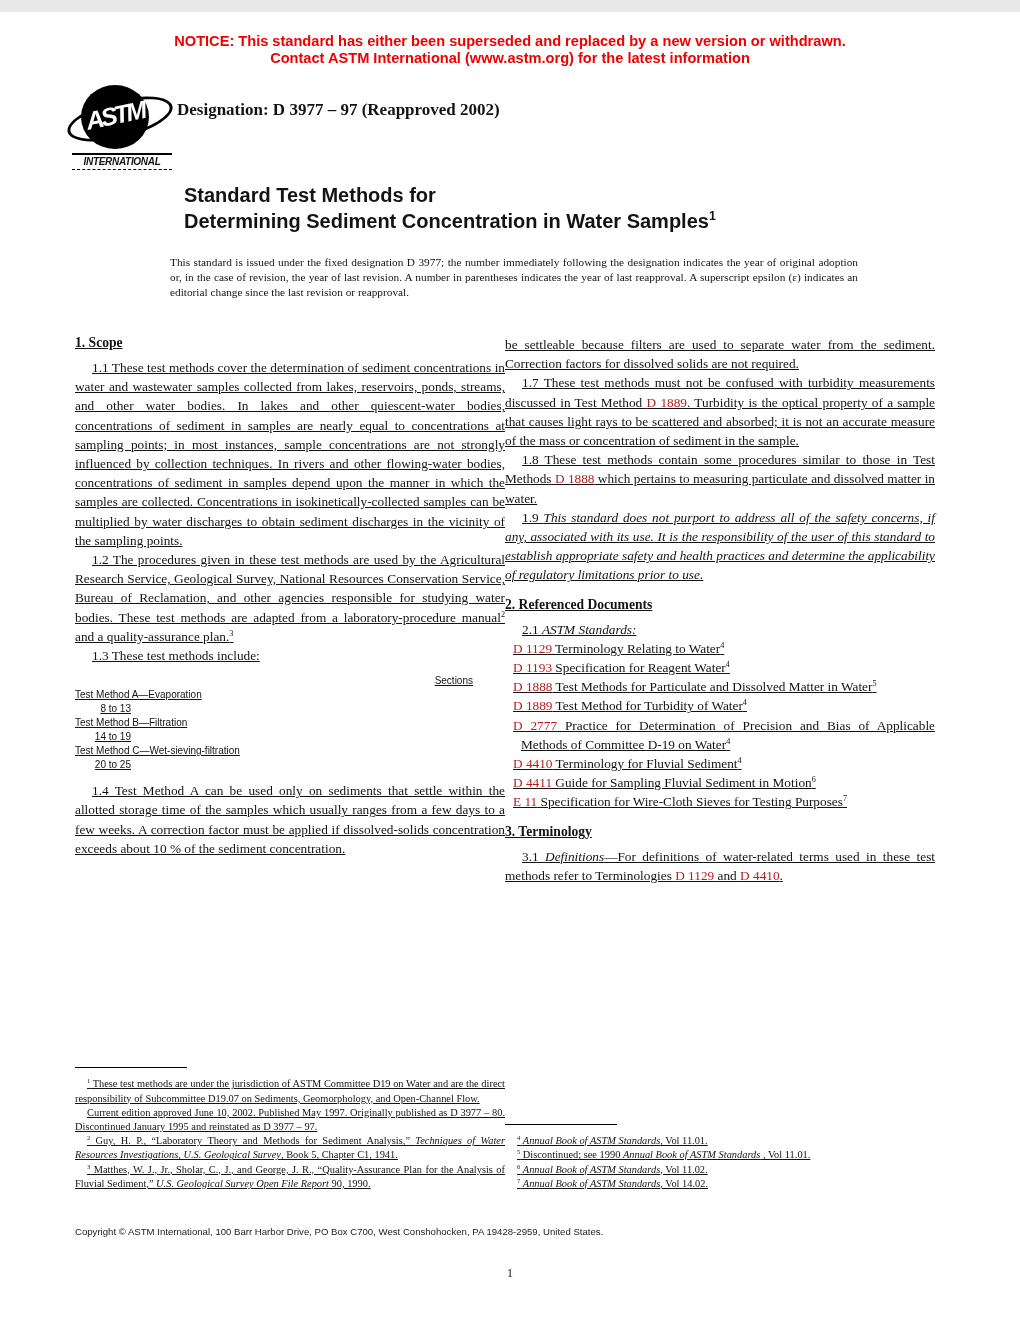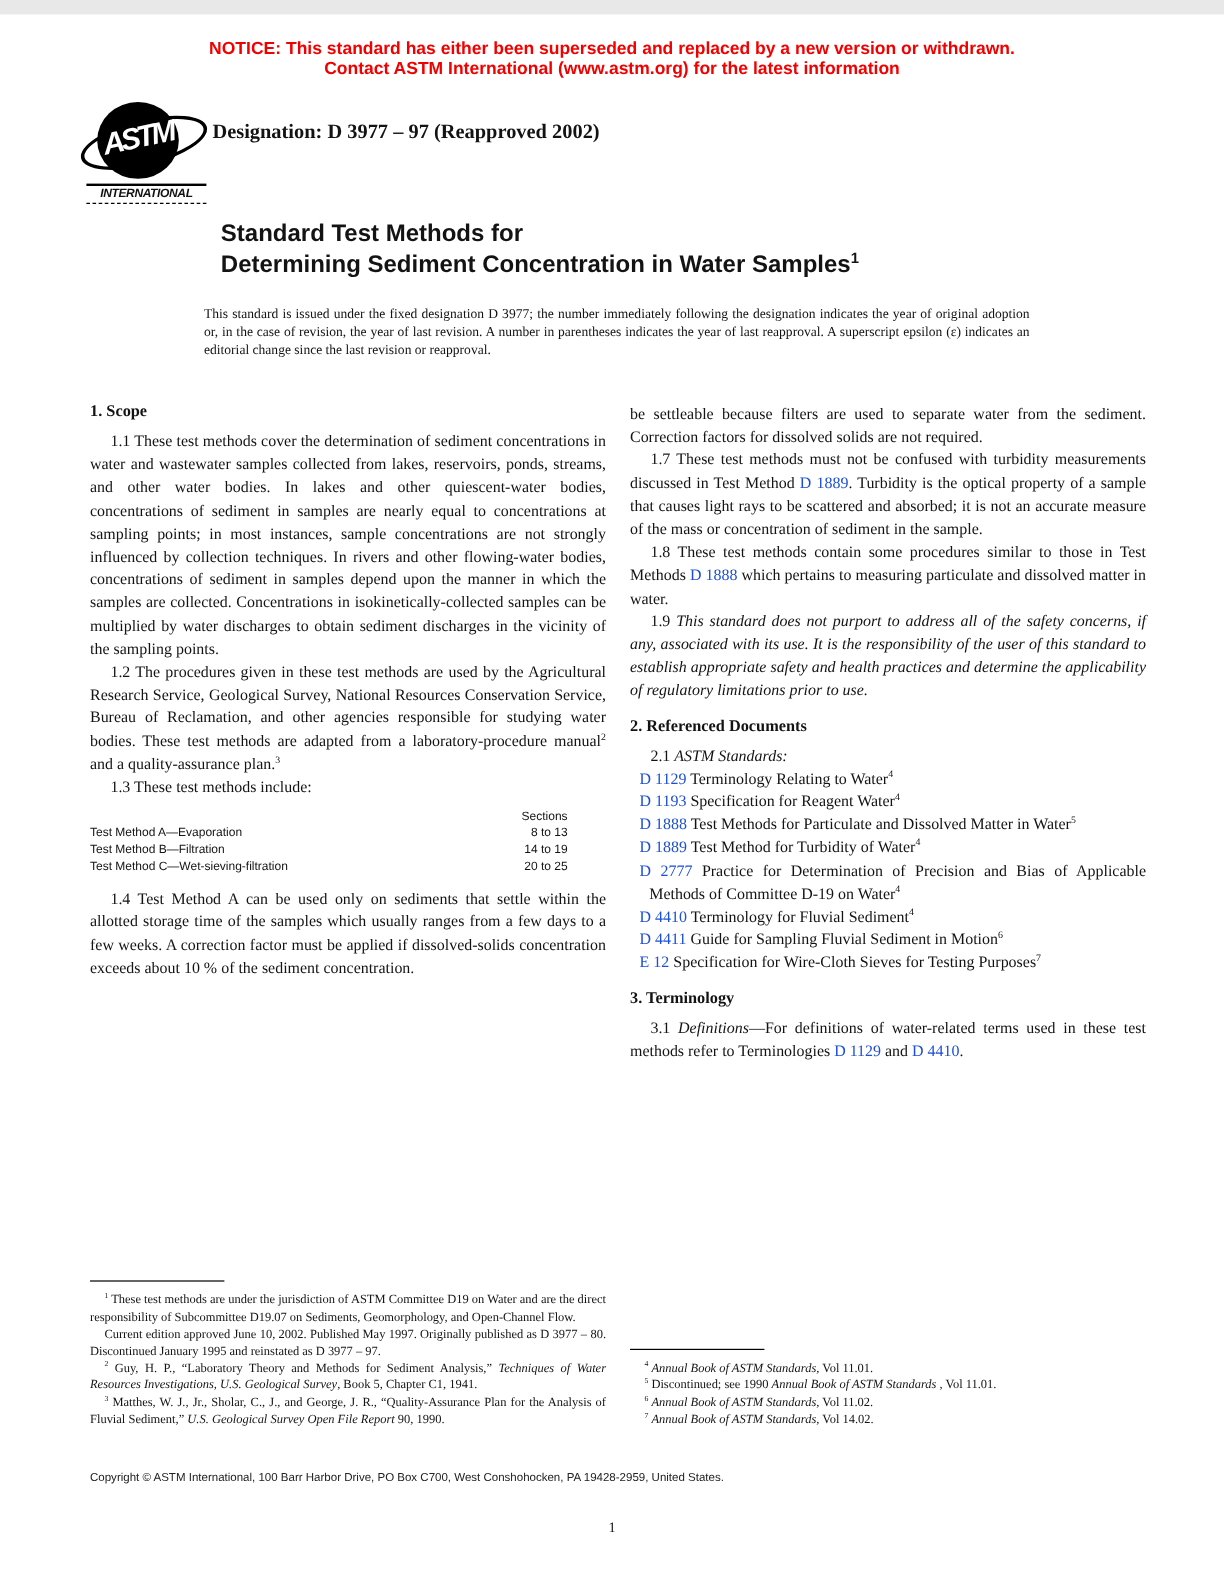--- a/index.html
+++ b/index.html
@@ -27,45 +27,45 @@
   .designation{position:absolute;left:177px;top:88px;font-family:Liberation Serif, serif;
                font-weight:bold;font-size:17px;}
 
   .title{position:absolute;left:184px;top:170px;font-family:"Liberation Sans",sans-serif;
          font-weight:bold;font-size:20px;line-height:26px;}
 
   .preamble{position:absolute;left:170px;top:243px;width:688px;font-size:11.3px;
             line-height:14.8px;text-align:justify;}
 
   
-  .columns{position:absolute;left:75px;top:323px;width:880px;height:856px;display:flex;gap:20px;}
+  .columns{position:absolute;left:75px;top:323px;width:880px;height:856px;display:flex;text-decoration:underline;}
   .col{width:430px;display:flex;flex-direction:column;}
   .col p{margin:0;font-size:13.3px;line-height:19.2px;text-align:justify;text-indent:17px;}
   .col p.noindent{text-indent:0;}
   .sec-h{margin:0 0 7px 0;font-size:13.6px;font-weight:bold;}
   .sec-h.spaced{margin-top:12px;}
 
   
   .scope-table{margin:9px 0 9px 0;padding-right:32px;font-family:"Liberation Sans",sans-serif;
                font-size:10px;line-height:14px;}
   .scope-table .hdr{text-align:right;}
-  .scope-table .row{display:flex;}
+  .scope-table .row{display:flex;flex-direction:column;}
   .scope-table .row .lbl{flex:1;text-align:left;}
   .scope-table .row .val{width:56px;text-align:right;}
 
   
   .ref{margin:0;padding-left:16px;text-indent:-8px !important;}
 
   
   .fnblock{margin-top:auto;}
   .fnrule{width:112px;border-top:1.3px solid #000;margin:0 0 9px 0;}
   .fnblock p{font-size:10.4px;line-height:14.2px;text-align:justify;text-indent:12px;margin:0;}
 
   
-  .s-red{color:#1d4ed8;}
+  .s-red{color:#b91c1c;}
   .s-i{font-style:italic;}
   .s-sup{font-size:0.62em;vertical-align:super;line-height:0;}
 
   .copyright{position:absolute;left:75px;top:1214px;font-family:"Liberation Sans",sans-serif;
              font-size:9.6px;color:#222;}
   .pageno{position:absolute;top:1254px;left:0;width:100%;text-align:center;font-size:12px;}
 </style>
 </head>
 <body>
 
@@ -137,21 +137,21 @@
 
       <div class="sec-h spaced">2. Referenced Documents</div>
       <p><span>2.1  </span><span class="s-i">ASTM Standards:</span></p>
       <p class="ref"><span class="s-red">D 1129</span><span>  Terminology Relating to Water</span><span class="s-sup">4</span></p>
       <p class="ref"><span class="s-red">D 1193</span><span>  Specification for Reagent Water</span><span class="s-sup">4</span></p>
       <p class="ref"><span class="s-red">D 1888</span><span>  Test Methods for Particulate and Dissolved Matter in Water</span><span class="s-sup">5</span></p>
       <p class="ref"><span class="s-red">D 1889</span><span>  Test Method for Turbidity of Water</span><span class="s-sup">4</span></p>
       <p class="ref"><span class="s-red">D 2777</span><span>  Practice for Determination of Precision and Bias of Applicable Methods of Committee D-19 on Water</span><span class="s-sup">4</span></p>
       <p class="ref"><span class="s-red">D 4410</span><span>  Terminology for Fluvial Sediment</span><span class="s-sup">4</span></p>
       <p class="ref"><span class="s-red">D 4411</span><span>  Guide for Sampling Fluvial Sediment in Motion</span><span class="s-sup">6</span></p>
-      <p class="ref"><span class="s-red">E 12</span><span>  Specification for Wire-Cloth Sieves for Testing Purposes</span><span class="s-sup">7</span></p>
+      <p class="ref"><span class="s-red">E 11</span><span>  Specification for Wire-Cloth Sieves for Testing Purposes</span><span class="s-sup">7</span></p>
 
       <div class="sec-h spaced">3. Terminology</div>
       <p><span>3.1  </span><span class="s-i">Definitions</span><span>—For definitions of water-related terms used in these test methods refer to Terminologies </span><span class="s-red">D 1129</span><span> and </span><span class="s-red">D 4410</span><span>.</span></p>
 
       <div class="fnblock">
         <div class="fnrule"></div>
         <p><span class="s-sup">4</span><span> </span><span class="s-i">Annual Book of ASTM Standards</span><span>, Vol 11.01.</span></p>
         <p><span class="s-sup">5</span><span> Discontinued; see 1990 </span><span class="s-i">Annual Book of ASTM Standards</span><span> , Vol 11.01.</span></p>
         <p><span class="s-sup">6</span><span> </span><span class="s-i">Annual Book of ASTM Standards</span><span>, Vol 11.02.</span></p>
         <p><span class="s-sup">7</span><span> </span><span class="s-i">Annual Book of ASTM Standards</span><span>, Vol 14.02.</span></p>

